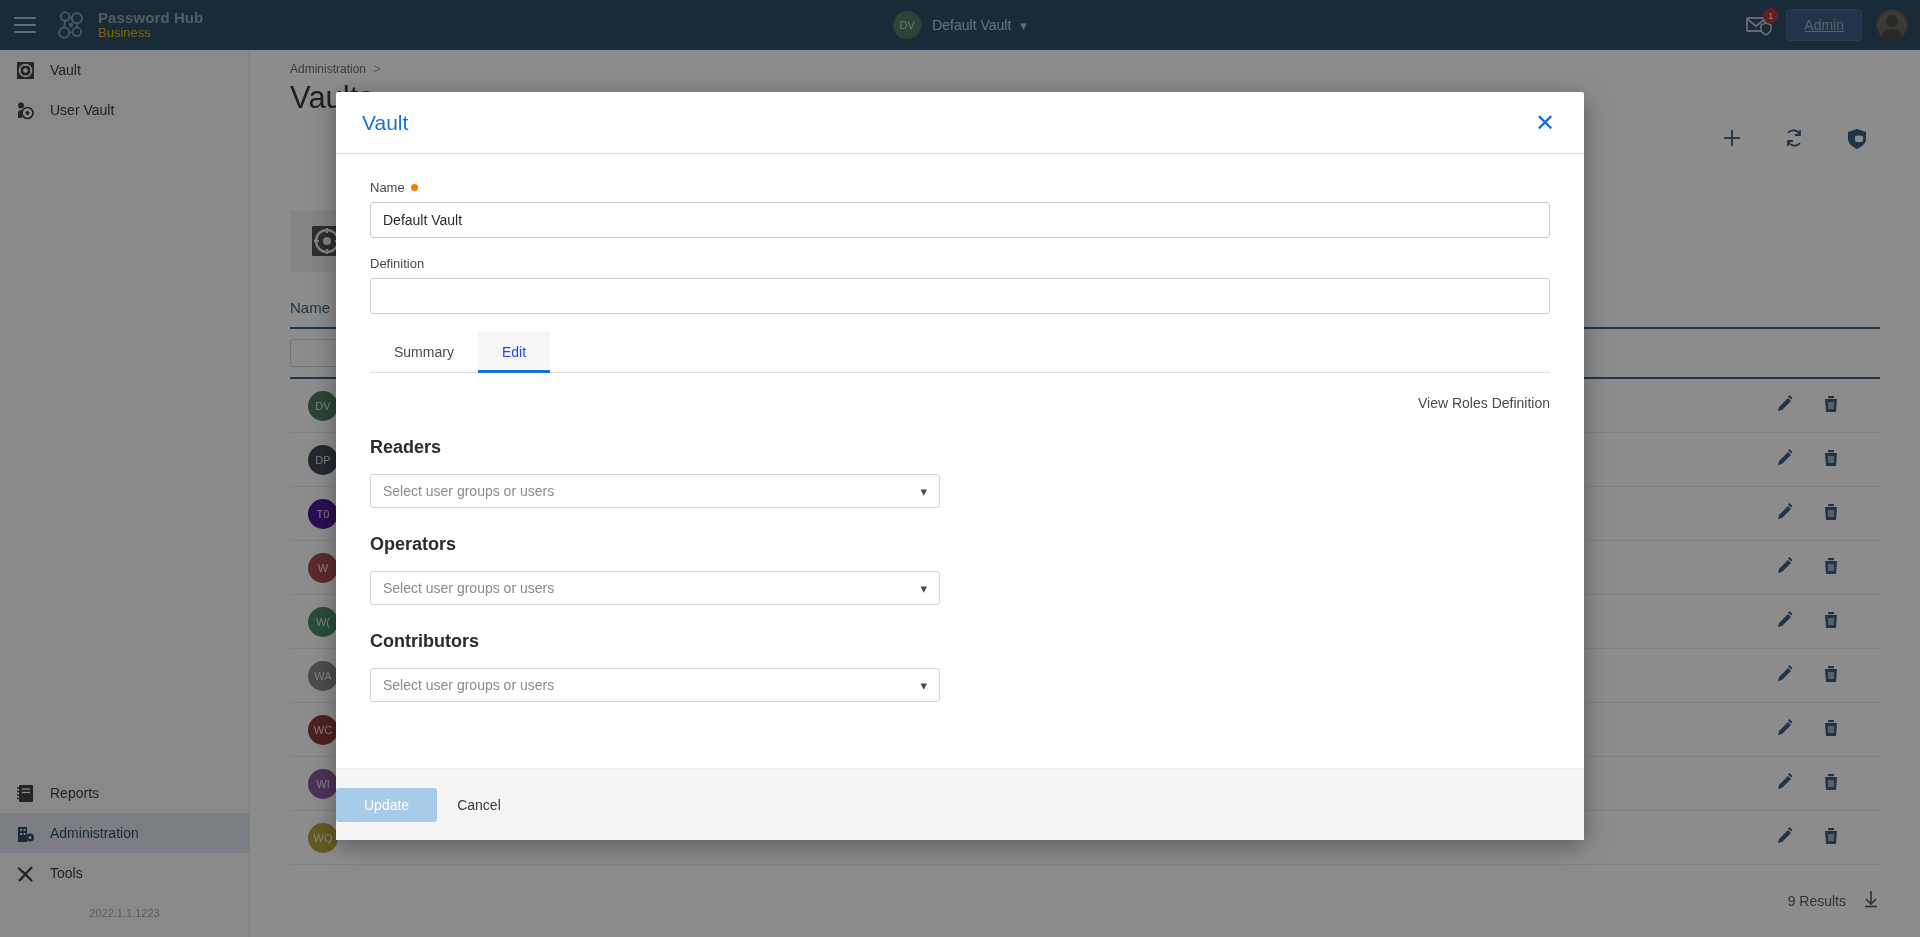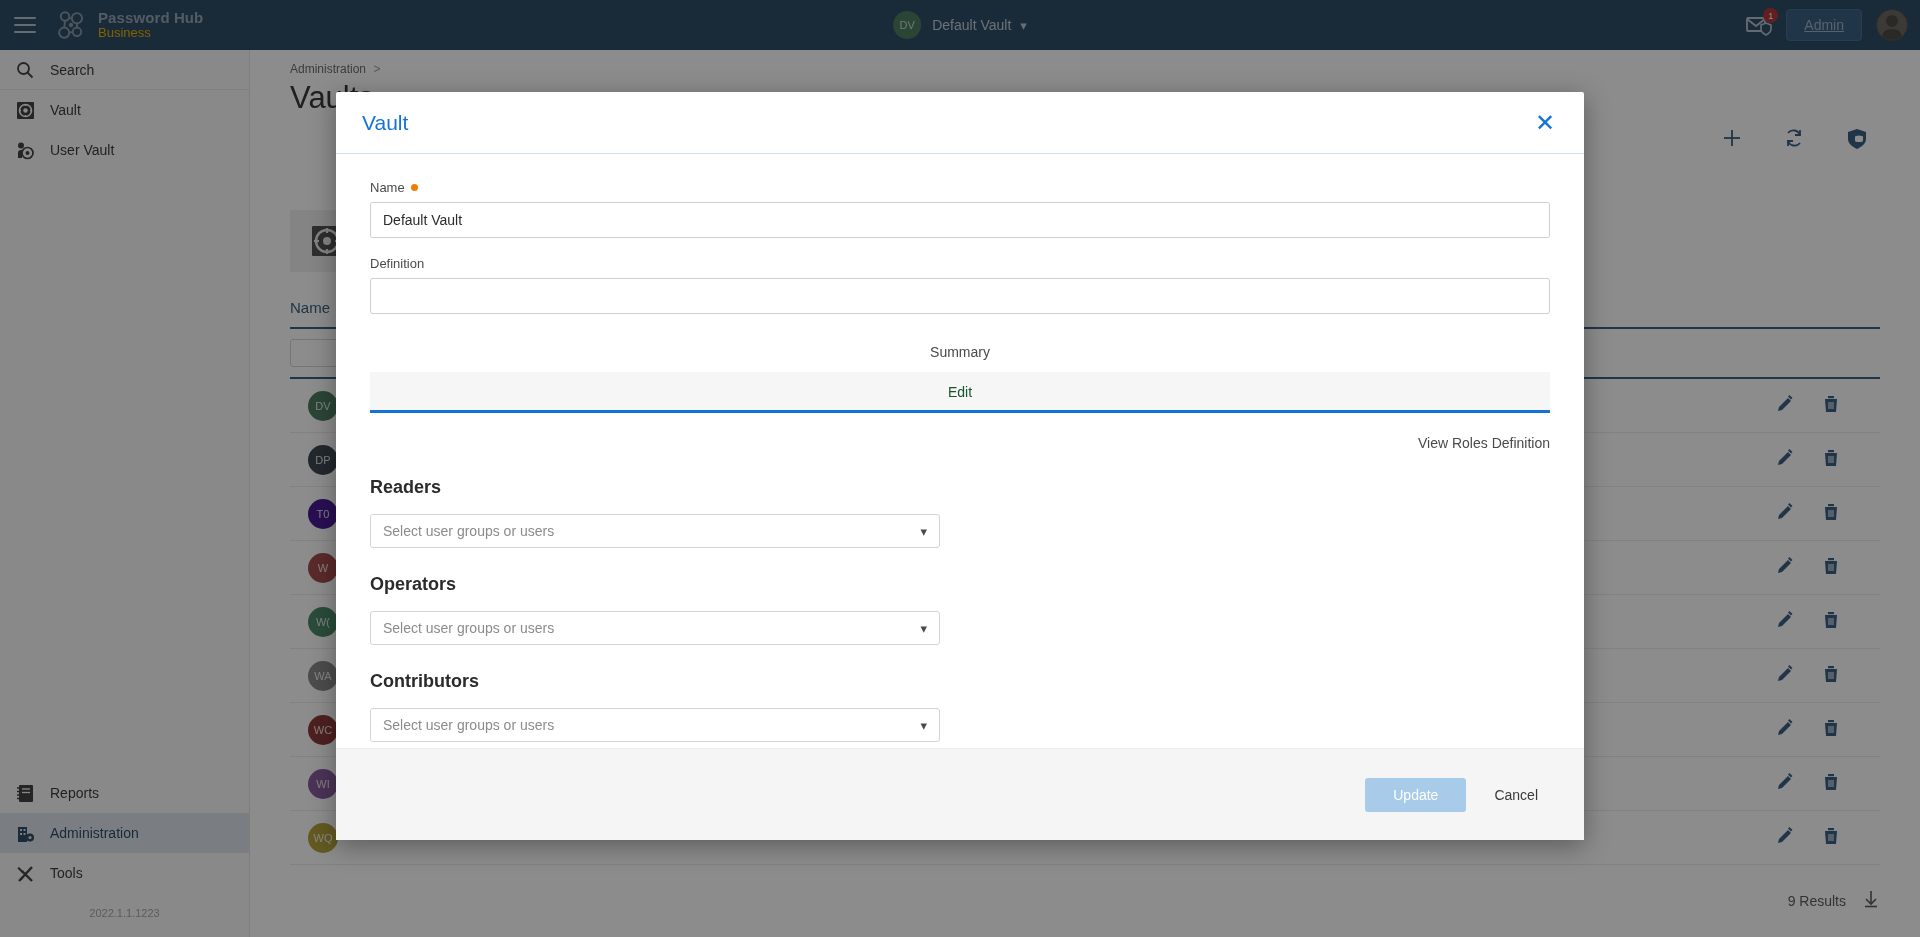--- a/index.html
+++ b/index.html
@@ -157,48 +157,48 @@
 
   .field { margin-bottom: 18px; }
   .field-label { font-size: 13px; color: #4a4a4a; margin-bottom: 7px; display: flex; align-items: center; gap: 6px; }
   .req-dot { width: 7px; height: 7px; border-radius: 50%; background: #f07d00; display: inline-block; }
   .text-input {
     width: 100%; height: 36px; border: 1px solid #cfcfcf; border-radius: 3px;
     padding: 0 12px; font-size: 14px; color: #2b2b2b;
     font-family: inherit; background: #fff; outline: none;
   }
 
-  .tabs { display: flex; border-bottom: 1px solid #e2e2e2; margin-top: 14px; flex-direction: column; }
+  .tabs { display: flex; border-bottom: 1px solid #e2e2e2; margin-top: 14px; }
   .tab {
     font-size: 14px; color: #4a4a4a; padding: 12px 24px;
     cursor: pointer; background: transparent; border: none; font-family: inherit;
     position: relative;
   }
-  .tab.active { color: #14532d; background: #f6f6f6; }
+  .tab.active { color: #1d4ed8; background: #f6f6f6; }
   .tab.active::after {
     content: ""; position: absolute; left: 0; right: 0; bottom: -1px;
     height: 3px; background: #1673d6;
   }
 
   .roles-link-row { display: flex; justify-content: flex-end; margin-top: 22px; }
   .roles-link { font-size: 14px; color: #4a4a4a; cursor: pointer; }
 
   .role-block { margin-top: 26px; }
   .role-title { font-size: 18px; color: #2b2b2b; font-weight: bold; margin-bottom: 16px; }
   .select-box {
     width: 570px; height: 34px; border: 1px solid #d4d4d4; border-radius: 3px;
     display: flex; align-items: center; padding: 0 12px; cursor: pointer; background: #fff;
   }
   .select-ph { font-size: 14px; color: #8b8b8b; flex: 1; }
   .select-chev { color: #4a4a4a; font-size: 13px; }
 
   .modal-foot {
-    flex: 0 0 auto; height: 92px; background: #f5f5f5;
-    display: flex; align-items: center; justify-content: flex-end;
-    gap: 22px; padding-right: 40px; border-top: 1px solid #ededed;
+    flex: 0 0 auto; height: 72px; background: #f5f5f5;
+    display: flex; align-items: center; 
+    gap: 14px; padding-right: 40px; border-top: 1px solid #ededed;
   }
   .btn-update {
     background: #a7cbe8; color: #ffffff; border: none; border-radius: 3px;
     font-size: 14px; padding: 9px 28px; cursor: pointer; font-family: inherit;
   }
   .btn-cancel {
     background: transparent; border: none; font-size: 14px; color: #3a3a3a;
     cursor: pointer; font-family: inherit; padding: 9px 6px;
   }
   .spacer-120 { height: 120px; }
@@ -255,29 +255,20 @@
         <svg width="30" height="30" viewBox="0 0 30 30">
           <circle cx="15" cy="15" r="15" fill="#6d6a63"></circle>
           <circle cx="15" cy="11" r="6" fill="#4f4c46"></circle>
           <ellipse cx="15" cy="26" rx="10" ry="7" fill="#4f4c46"></ellipse>
         </svg>
       </div>
     </div>
   </div>
 
   <div class="sidebar">
-    <div class="side-item divider">
-      <span class="side-icon">
-        <svg width="18" height="18" viewBox="0 0 18 18">
-            <circle cx="7.5" cy="7.5" r="5.5" fill="none" stroke="#444" stroke-width="1.8"></circle>
-            <line x1="11.5" y1="11.5" x2="16.5" y2="16.5" stroke="#444" stroke-width="1.8"></line>
-          </svg>
-      </span>
-      <span>Search</span>
-    </div>
     <div class="side-item">
       <span class="side-icon">
         <svg width="19" height="19" viewBox="0 0 19 19">
             <rect x="1" y="1" width="17" height="17" rx="1" fill="#444"></rect>
             <circle cx="9.5" cy="9.5" r="6" fill="none" stroke="#fafafa" stroke-width="1.6"></circle>
             <circle cx="9.5" cy="9.5" r="2.2" fill="#fafafa"></circle>
             <g stroke="#fafafa" stroke-width="1.4">
               <line x1="9.5" y1="3" x2="9.5" y2="5"></line>
               <line x1="9.5" y1="14" x2="9.5" y2="16"></line>
               <line x1="3" y1="9.5" x2="5" y2="9.5"></line>

